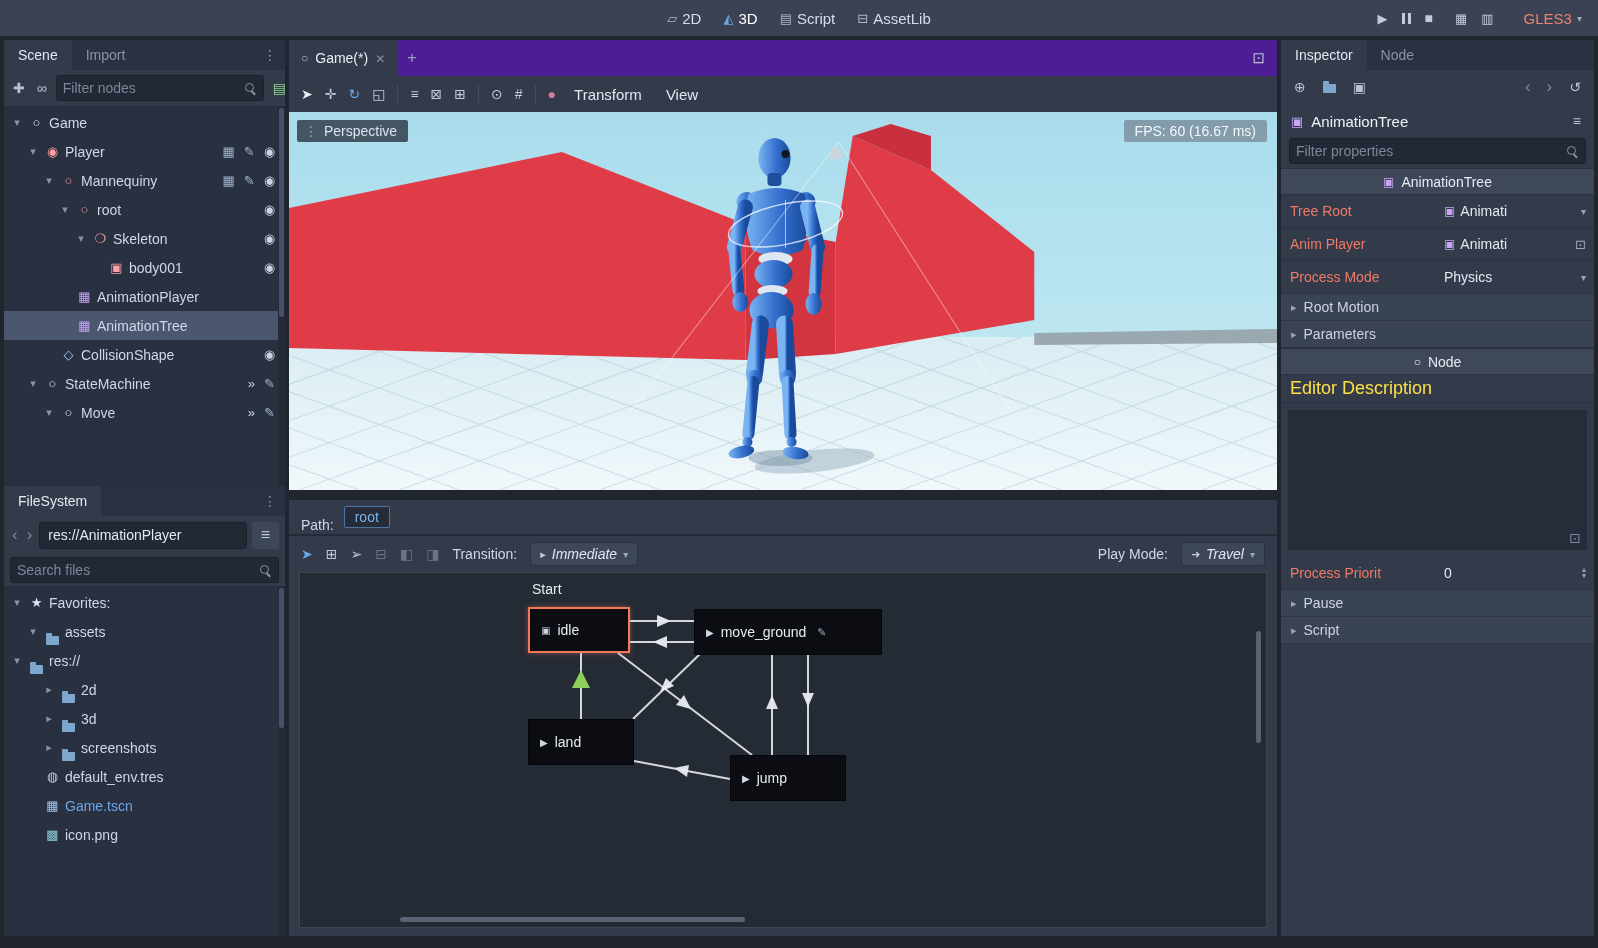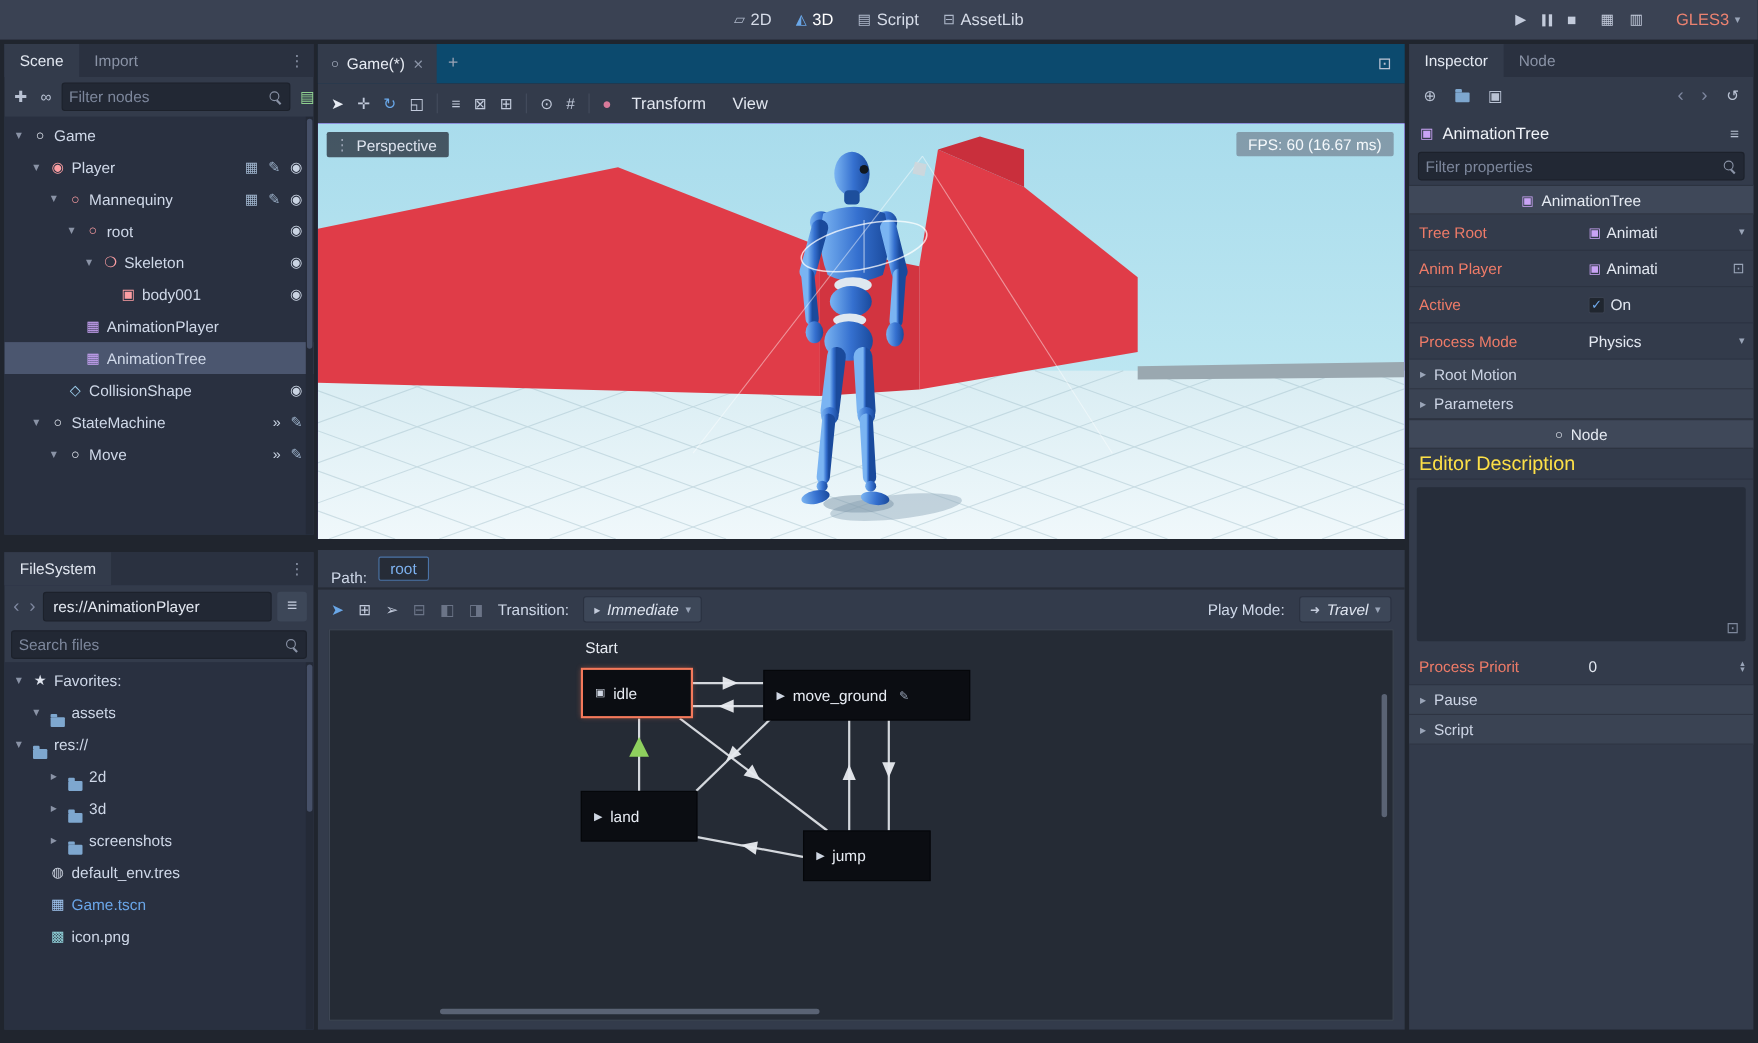--- a/index.html
+++ b/index.html
@@ -22,21 +22,21 @@
   .i-stop::before{content:"■";font-size:14px;}
   .i-film::before{content:"▦";}
   .i-film2::before{content:"▥";}
   .renderer{display:flex;align-items:center;gap:5px;margin-left:16px;color:#ec8270;font-size:15px;}
   .renderer .caret{color:#9aa5b8;font-size:10px;}
   .caret::before{content:"▾";}
   .caret-r::before{content:"▸";}
 
   
   .main{flex:1;display:flex;gap:4px;margin:4px 4px 0 4px;min-height:0;}
-  .left{width:281px;flex:none;display:flex;flex-direction:column;gap:16px;min-height:0;justify-content:center;}
+  .left{width:281px;flex:none;display:flex;flex-direction:column;gap:0;min-height:0;justify-content:center;}
   .center{flex:1;display:flex;flex-direction:column;min-width:0;min-height:0;}
   .right{width:313px;flex:none;display:flex;flex-direction:column;background:#333b4b;min-height:0;}
   .footer-strip{height:12px;flex:none;}
 
   .dock{background:#333b4b;display:flex;flex-direction:column;min-height:0;}
   .scene-dock{height:446px;flex:none;}
   .fs-dock{flex:1;}
 
   .dock-tabstrip{height:30px;background:#2a3140;display:flex;align-items:stretch;flex:none;}
   .dock-tab{display:flex;align-items:center;padding:0 14px;color:#8a93a6;font-size:14px;}
@@ -74,21 +74,21 @@
   .vscroll .thumb{position:absolute;top:2px;right:1px;width:5px;height:55%;background:#465068;border-radius:3px;}
 
   .crumb-bar{height:38px;display:flex;align-items:center;gap:5px;padding:0 6px;flex:none;}
   .chev{color:#7f88a0;font-size:17px;padding:0 2px;}
   .crumb-box{flex:1;background:#222834;border:1px solid #1c212b;border-radius:3px;height:27px;display:flex;align-items:center;padding:0 8px;color:#e3e8f1;font-size:14px;overflow:hidden;white-space:nowrap;}
   .sq-btn{width:27px;height:27px;background:#3d4758;border-radius:3px;display:flex;align-items:center;justify-content:center;color:#c3cbdb;flex:none;}
   .i-burger::before{content:"≡";font-size:16px;}
   .search-bar{height:32px;display:flex;align-items:center;padding:0 6px;flex:none;}
 
   
-  .vp-tabstrip{height:36px;background:#0c4a6e;display:flex;align-items:stretch;flex:none;}
+  .vp-tabstrip{height:36px;background:#4c1d95;display:flex;align-items:stretch;flex:none;}
   .vp-tab{display:flex;align-items:center;gap:7px;padding:0 12px;background:#333b4b;color:#e8ecf4;font-size:14px;}
   .vp-tab .scene-ic{color:#b9c2d3;font-size:12px;}
   .i-circ::before{content:"○";}
   .i-close::before{content:"✕";font-size:12px;color:#8a93a6;}
   .tab-add{display:flex;align-items:center;padding:0 10px;color:#9aa3b5;font-size:16px;}
   .vp-expand{margin-left:auto;display:flex;align-items:center;padding:0 12px;color:#b9c2d3;font-size:15px;}
   .i-expand::before{content:"⊡";}
 
   .vp-toolbar{height:36px;background:#333b4b;display:flex;align-items:center;gap:12px;padding:0 12px;flex:none;}
   .vp-toolbar .sep{width:1px;height:18px;background:#444d5e;}
@@ -98,21 +98,21 @@
   .i-rotate::before{content:"↻";}
   .i-scale::before{content:"◱";}
   .i-list::before{content:"≡";}
   .i-lock::before{content:"⊠";}
   .i-unlock::before{content:"⊞";}
   .i-group::before{content:"⊙";}
   .i-snap::before{content:"#";}
   .i-sphere::before{content:"●";}
   .vp-menu{color:#e2e7f0;font-size:15px;padding:0 6px;}
 
-  .viewport{height:378px;position:relative;flex:none;background:#8b5cf6;overflow:hidden;}
+  .viewport{height:378px;position:relative;flex:none;background:#14532d;overflow:hidden;}
   .viewport svg{position:absolute;inset:0;width:100%;height:100%;}
   .persp-chip{position:absolute;left:8px;top:8px;background:rgba(40,48,60,.78);color:#dde3ee;padding:3px 11px 3px 7px;border-radius:2px;font-size:14px;display:flex;align-items:center;gap:6px;}
   .persp-chip .i-dots::before{color:#9aa3b5;}
   .fps-chip{position:absolute;right:10px;top:8px;background:rgba(125,145,160,.85);color:#f4f8fb;padding:3px 11px;border-radius:2px;font-size:14px;}
 
   
   .bottom-gap{height:10px;flex:none;}
   .bottom-panel{flex:1;background:#333b4b;display:flex;flex-direction:column;min-height:0;}
   .path-bar{height:36px;display:flex;align-items:center;gap:10px;padding:0 12px;border-bottom:2px solid #262c37;flex:none;}
   .path-label{color:#cfd8e8;font-size:14px;margin-top:16px;}
@@ -663,27 +663,20 @@
       </div>
       <div class="prop-row">
         <span class="prop-label">Anim Player</span>
         <span class="prop-value">
           <span class="res-ic i-sq"></span>
           <span>Animati</span>
           <span class="caret i-expand" style="font-size:13px"></span>
         </span>
       </div>
       <div class="prop-row">
-        <span class="prop-label">Active</span>
-        <span class="prop-value">
-          <span class="checkbox"></span>
-          <span>On</span>
-        </span>
-      </div>
-      <div class="prop-row">
         <span class="prop-label">Process Mode</span>
         <span class="prop-value">
           <span>Physics</span>
           <span class="caret"></span>
         </span>
       </div>
 
       <div class="group-row">
         <span class="caret-r"></span>
         <span>Root Motion</span>

